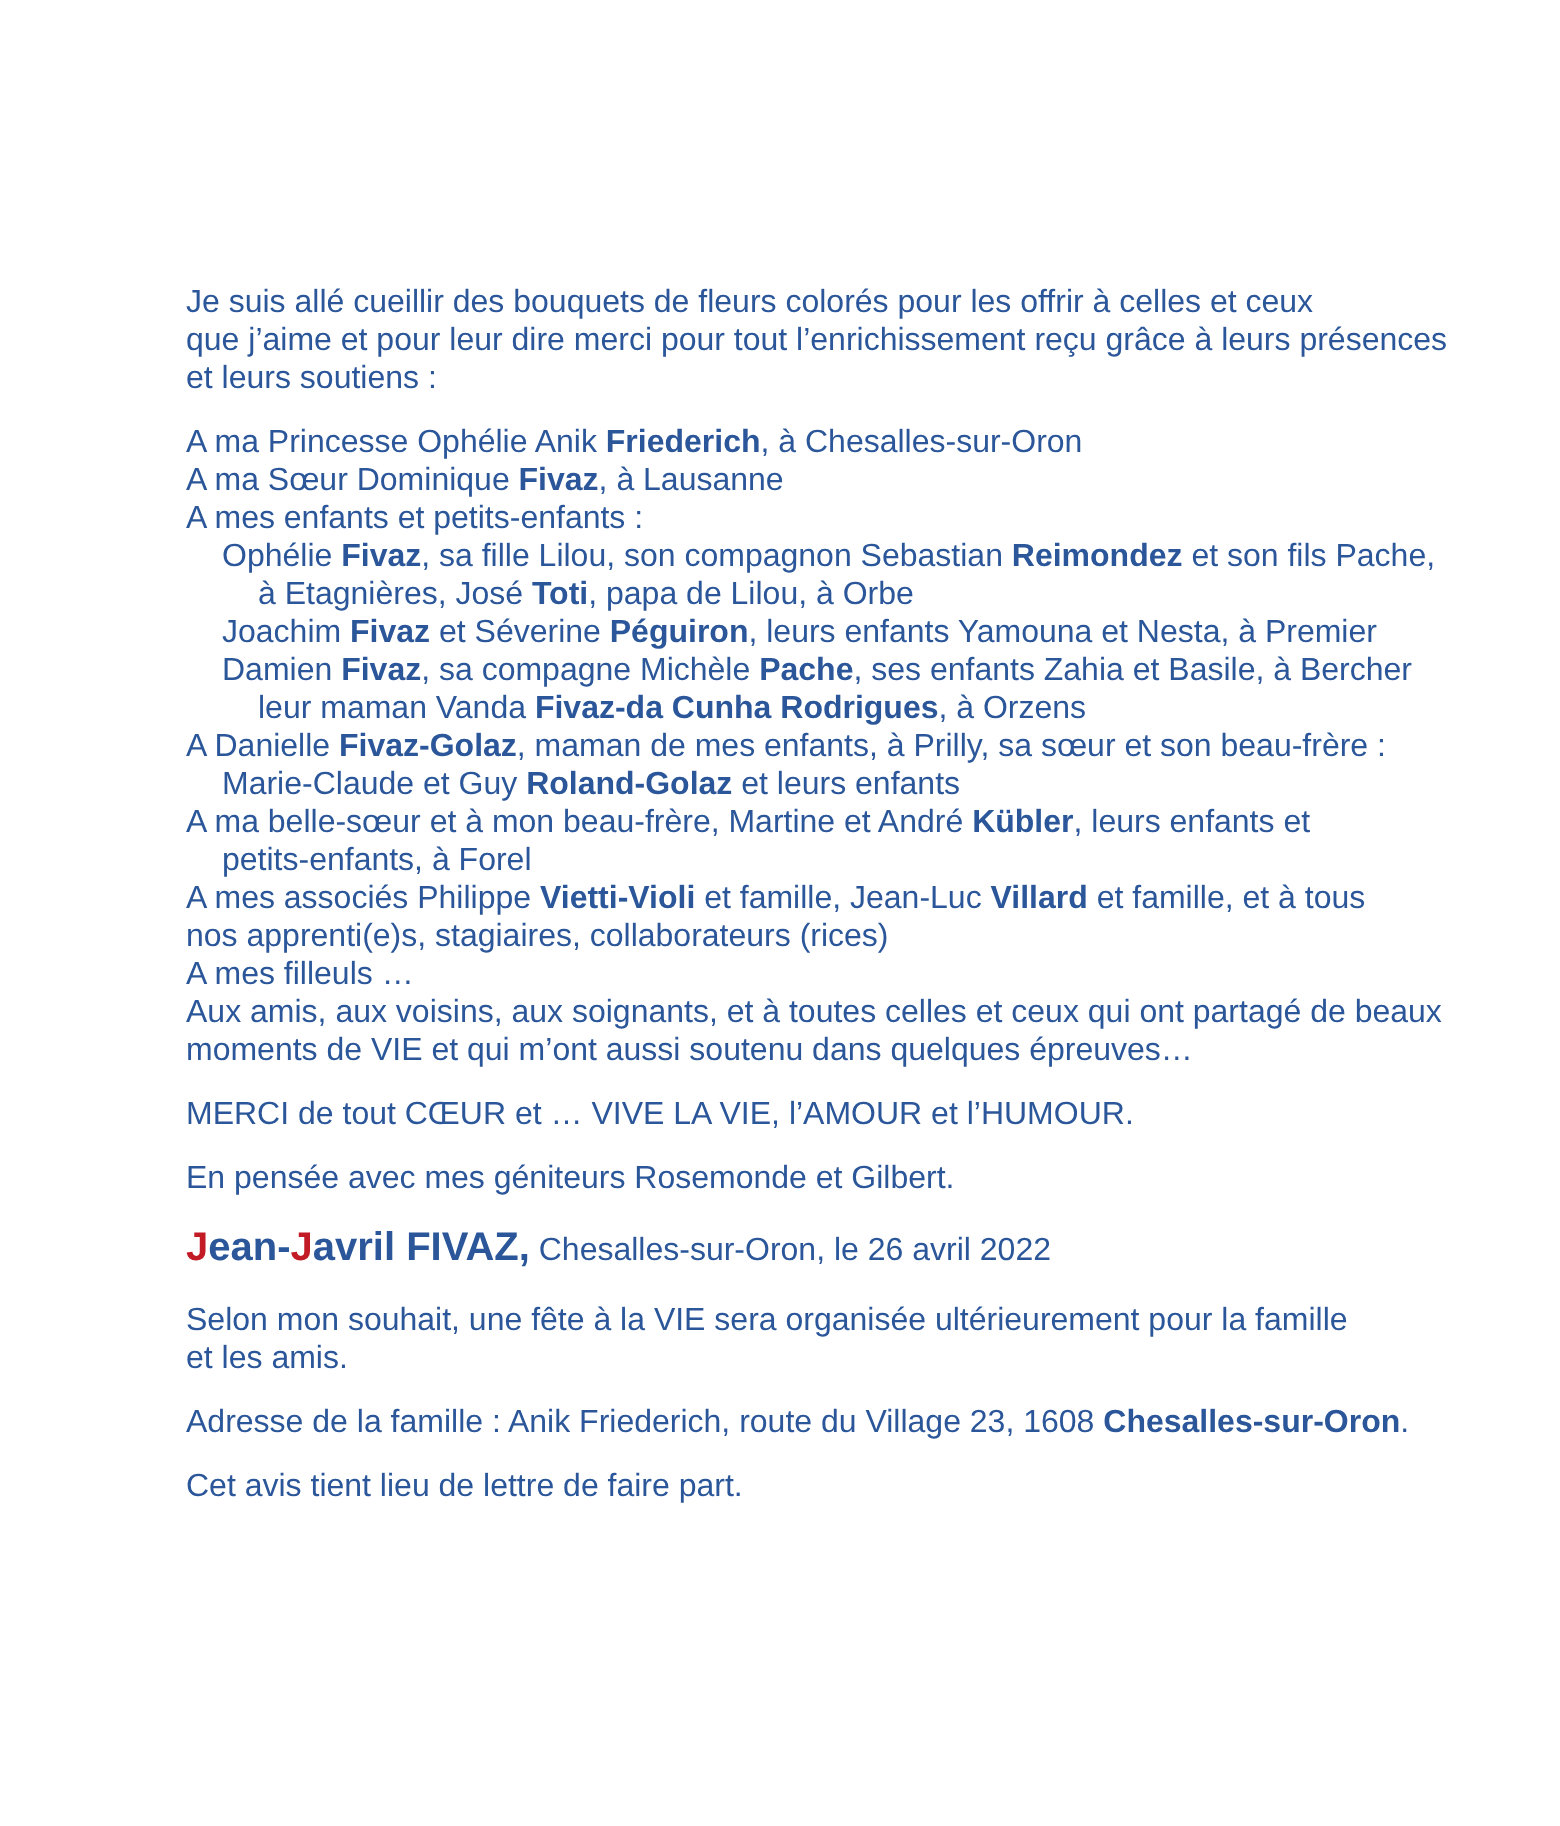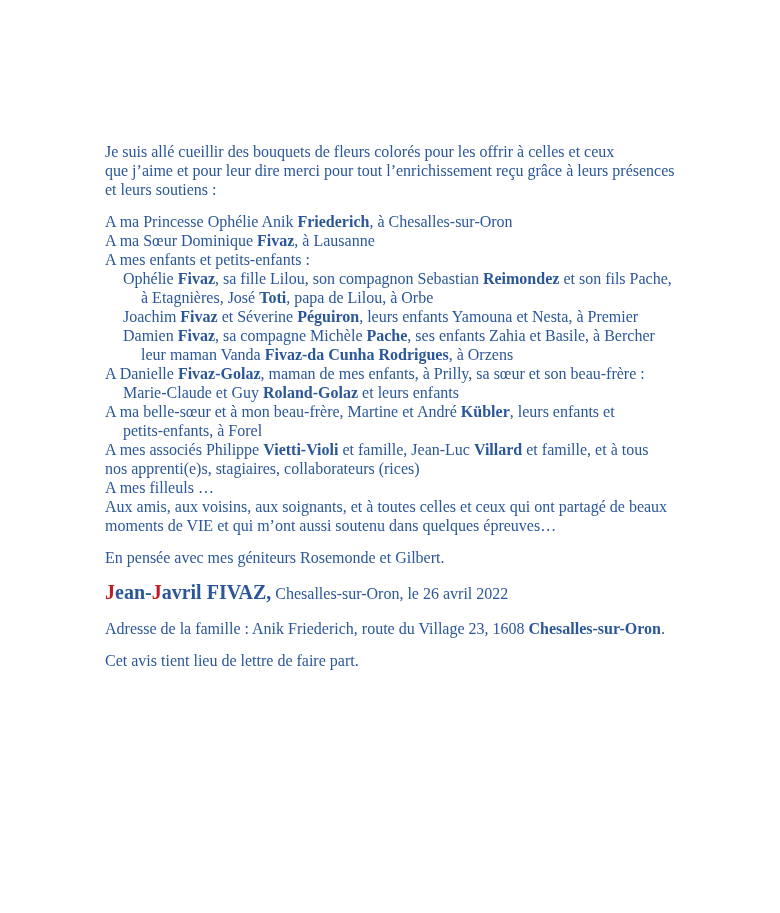--- a/index.html
+++ b/index.html
@@ -15,24 +15,24 @@
   }
   .page {
     position: relative;
     width: 780px;
     height: 913px;
     background: var(--page-bg);
     overflow: hidden;
   }
   .doc {
     position: absolute;
-    left: 105px;
+    left: 93px;
     top: 142px;
     width: 620px;
-    font-family: Liberation Serif, serif;
+    font-family: Liberation Sans, sans-serif;
     font-size: 16px;
     line-height: 19px;
     color: var(--ink);
   }
   .paragraph { margin: 0 0 13px 0; }
   .paragraph:last-child { margin-bottom: 14px; }
   .line { white-space: nowrap; }
   .indent-0 { padding-left: 0; }
   .indent-1 { padding-left: 18px; }
   .indent-2 { padding-left: 36px; }
@@ -64,24 +64,31 @@
         <div class="line indent-1"><span>Marie-Claude et Guy </span><span class="bold">Roland-Golaz</span><span> et leurs enfants</span></div>
         <div class="line indent-0"><span>A ma belle-sœur et à mon beau-frère, Martine et André </span><span class="bold">Kübler</span><span>, leurs enfants et</span></div>
         <div class="line indent-1"><span>petits-enfants, à Forel</span></div>
         <div class="line indent-0"><span>A mes associés Philippe </span><span class="bold">Vietti-Violi</span><span> et famille, Jean-Luc </span><span class="bold">Villard</span><span> et famille, et à tous</span></div>
         <div class="line indent-0"><span>nos apprenti(e)s, stagiaires, collaborateurs (rices)</span></div>
         <div class="line indent-0"><span>A mes filleuls …</span></div>
         <div class="line indent-0"><span>Aux amis, aux voisins, aux soignants, et à toutes celles et ceux qui ont partagé de beaux</span></div>
         <div class="line indent-0"><span>moments de VIE et qui m’ont aussi soutenu dans quelques épreuves…</span></div>
       </div>
       <div class="paragraph">
+        <div class="line indent-0"><span>MERCI de tout CŒUR et … VIVE LA VIE, l’AMOUR et l’HUMOUR.</span></div>
+      </div>
+      <div class="paragraph">
         <div class="line indent-0"><span>En pensée avec mes géniteurs Rosemonde et Gilbert.</span></div>
       </div>
       <div class="paragraph signature">
         <div class="line indent-0"><span class="bold red large">J</span><span class="bold large">ean-</span><span class="bold red large">J</span><span class="bold large">avril FIVAZ,</span><span> Chesalles-sur-Oron, le 26 avril 2022</span></div>
+      </div>
+      <div class="paragraph">
+        <div class="line indent-0"><span>Selon mon souhait, une fête à la VIE sera organisée ultérieurement pour la famille</span></div>
+        <div class="line indent-0"><span>et les amis.</span></div>
       </div>
       <div class="paragraph">
         <div class="line indent-0"><span>Adresse de la famille : Anik Friederich, route du Village 23, 1608 </span><span class="bold">Chesalles-sur-Oron</span><span>.</span></div>
       </div>
       <div class="paragraph">
         <div class="line indent-0"><span>Cet avis tient lieu de lettre de faire part.</span></div>
       </div>
     </div>
 </div>
 

